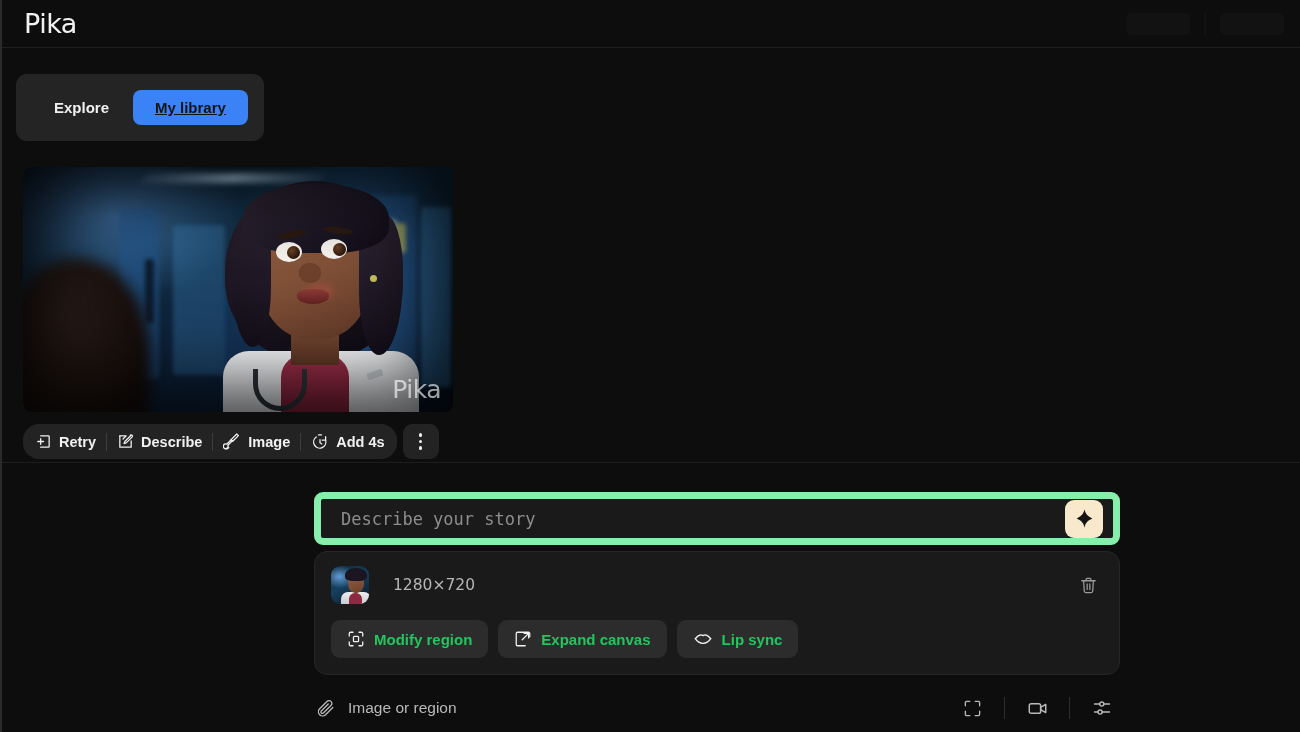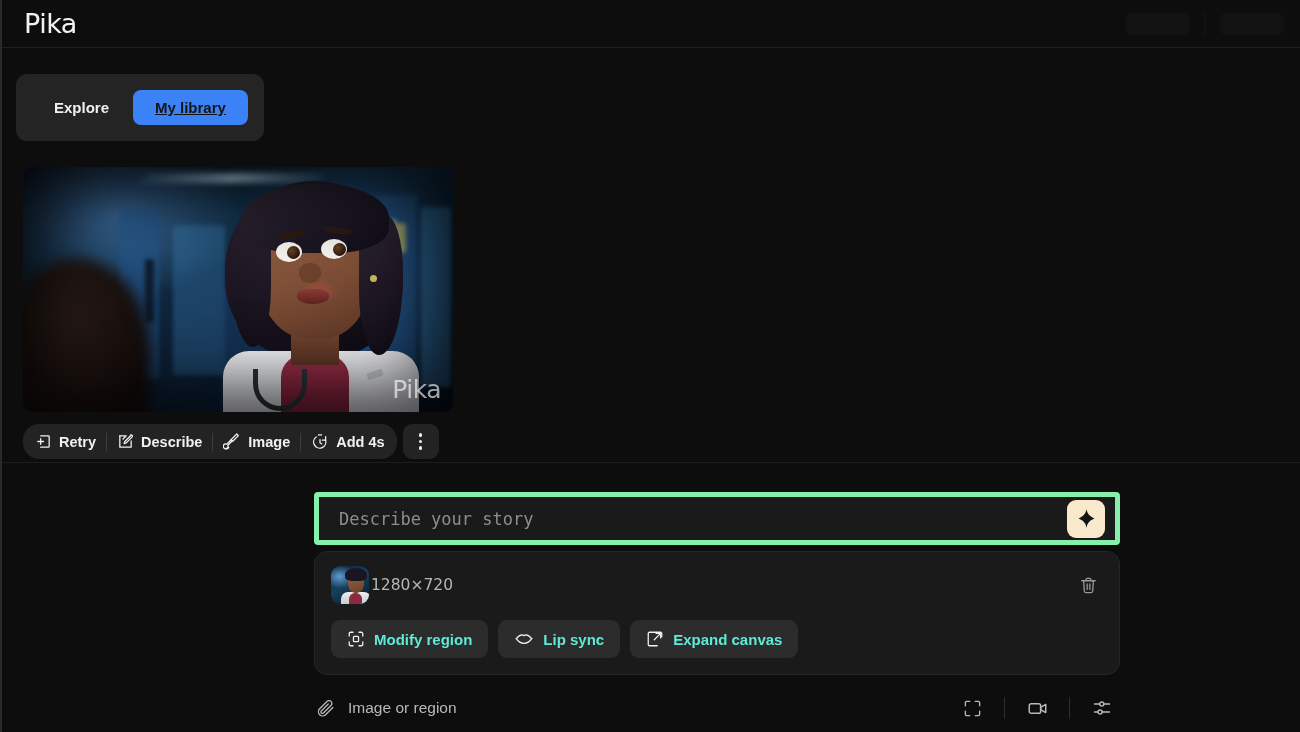--- a/index.html
+++ b/index.html
@@ -311,22 +311,22 @@
   
   .composer {
     position: absolute;
     left: 312px;
     top: 492px;
     width: 806px;
   }
   .prompt-box {
     position: relative;
     background: #1a1a1a;
-    border: 5px solid #86efac;
-    border-radius: 4px;
+    border: 7px solid #86efac;
+    border-radius: 9px;
     height: 53px;
     display: flex;
     align-items: center;
     padding: 0 10px 0 20px;
   }
   .prompt-input {
     flex: 1;
     background: transparent;
     border: none;
     outline: none;
@@ -347,21 +347,21 @@
   .attach-panel {
     margin-top: 6px;
     background: #1a1a1a;
     border: 1px solid #262626;
     border-radius: 13px;
     padding: 14px 16px 16px 16px;
   }
   .attach-top {
     display: flex;
     align-items: center;
-    gap: 2px;
+    gap: 24px;
   }
   .thumb {
     width: 38px; height: 38px;
     border-radius: 9px;
     overflow: hidden;
     position: relative;
     flex: 0 0 auto;
     background: #07131f;
   }
   .thumb .mini {
@@ -415,21 +415,21 @@
   .chip {
     display: flex;
     align-items: center;
     gap: 9px;
     height: 38px;
     padding: 0 16px;
     border-radius: 9px;
     background: #2c2c2c;
     font-size: 15px;
     font-weight: 700;
-    color: #5eead4;
+    color: #22c55e;
     cursor: pointer;
     white-space: nowrap;
   }
 
   .bottom-bar {
     margin-top: 14px;
     height: 38px;
     display: flex;
     align-items: center;
     padding: 0 4px 0 2px;
@@ -632,38 +632,38 @@
               <path d="M21 16v3.2a1.8 1.8 0 0 1-1.8 1.8H16"></path>
               <path d="M8 21H4.8A1.8 1.8 0 0 1 3 19.2V16"></path>
               <rect x="8.6" y="8.6" width="6.8" height="6.8" rx="1.2"></rect>
             </svg>
           </span>
           <span>Modify region</span>
         </div>
 
         <div class="chip">
           <span>
-            <svg width="20" height="20" viewBox="0 0 24 24" fill="none" stroke="#f2f2f2" stroke-width="1.6" stroke-linecap="round" stroke-linejoin="round">
-              <path d="M2.8 11.6c2.6-3.4 5.2-4.6 6.9-4.6 1.3 0 1.9.9 2.3.9s1-.9 2.3-.9c1.7 0 4.3 1.2 6.9 4.6"></path>
-              <path d="M2.8 11.6c2.6 4 5.8 5.6 9.2 5.6s6.6-1.6 9.2-5.6"></path>
-            </svg>
-          </span>
-          <span>Lip sync</span>
-        </div>
-
-        <div class="chip">
-          <span>
             <svg width="18" height="18" viewBox="0 0 24 24" fill="none" stroke="#f2f2f2" stroke-width="1.7" stroke-linecap="round" stroke-linejoin="round">
               <path d="M21 9V4.6A1.6 1.6 0 0 0 19.4 3H4.6A1.6 1.6 0 0 0 3 4.6v14.8A1.6 1.6 0 0 0 4.6 21H15"></path>
               <path d="M19.5 4.5 11 13"></path>
               <path d="M19.5 4.5h-6"></path>
               <path d="M19.5 4.5v6"></path>
             </svg>
           </span>
           <span>Expand canvas</span>
+        </div>
+
+        <div class="chip">
+          <span>
+            <svg width="20" height="20" viewBox="0 0 24 24" fill="none" stroke="#f2f2f2" stroke-width="1.6" stroke-linecap="round" stroke-linejoin="round">
+              <path d="M2.8 11.6c2.6-3.4 5.2-4.6 6.9-4.6 1.3 0 1.9.9 2.3.9s1-.9 2.3-.9c1.7 0 4.3 1.2 6.9 4.6"></path>
+              <path d="M2.8 11.6c2.6 4 5.8 5.6 9.2 5.6s6.6-1.6 9.2-5.6"></path>
+            </svg>
+          </span>
+          <span>Lip sync</span>
         </div>
 
       </div>
     </div>
 
     <div class="bottom-bar">
       <div class="attach-link">
         <span>
           <svg width="20" height="20" viewBox="0 0 24 24" fill="none" stroke="#b9b9b9" stroke-width="1.6" stroke-linecap="round" stroke-linejoin="round">
             <path d="M20.2 11.3 11.5 20a5 5 0 1 1-7.1-7.1l8.7-8.7a3.4 3.4 0 1 1 4.8 4.8l-8.7 8.7a1.8 1.8 0 1 1-2.5-2.5l8-8"></path>

